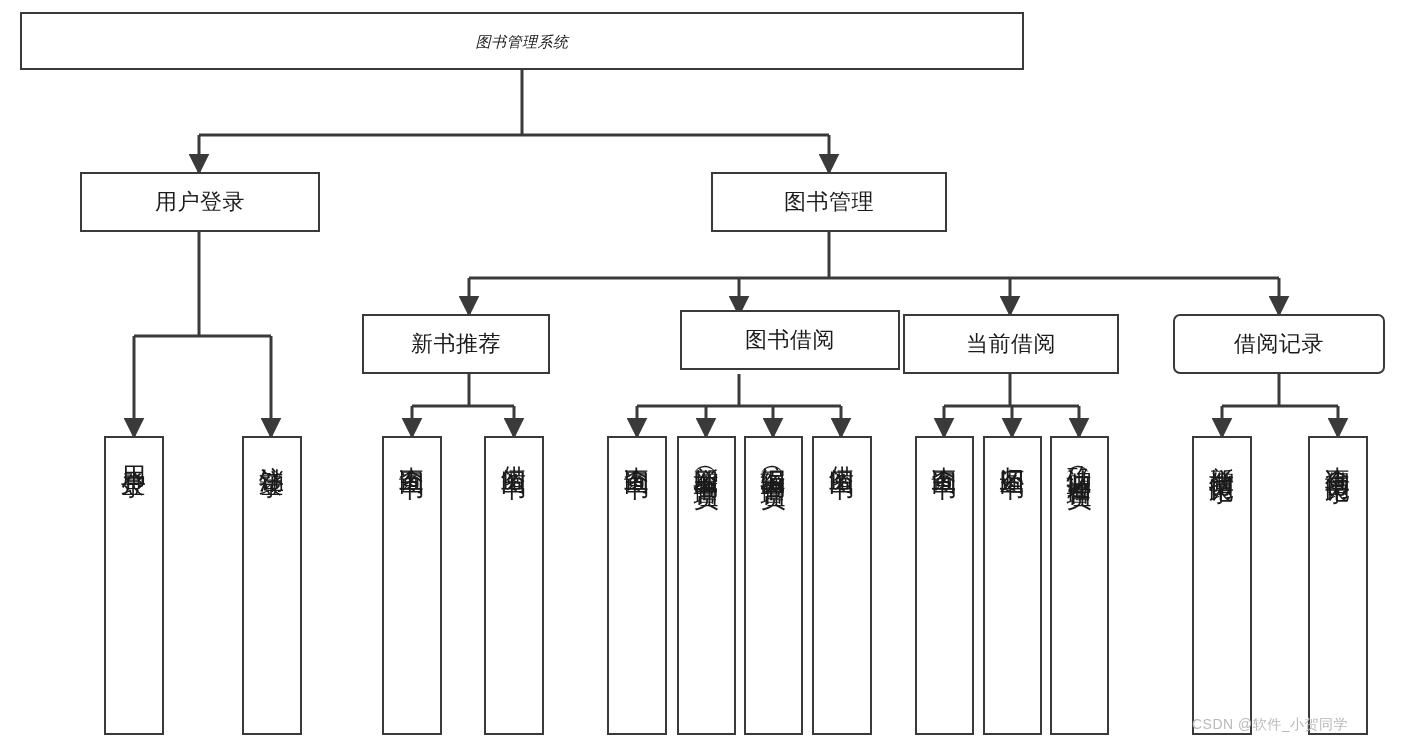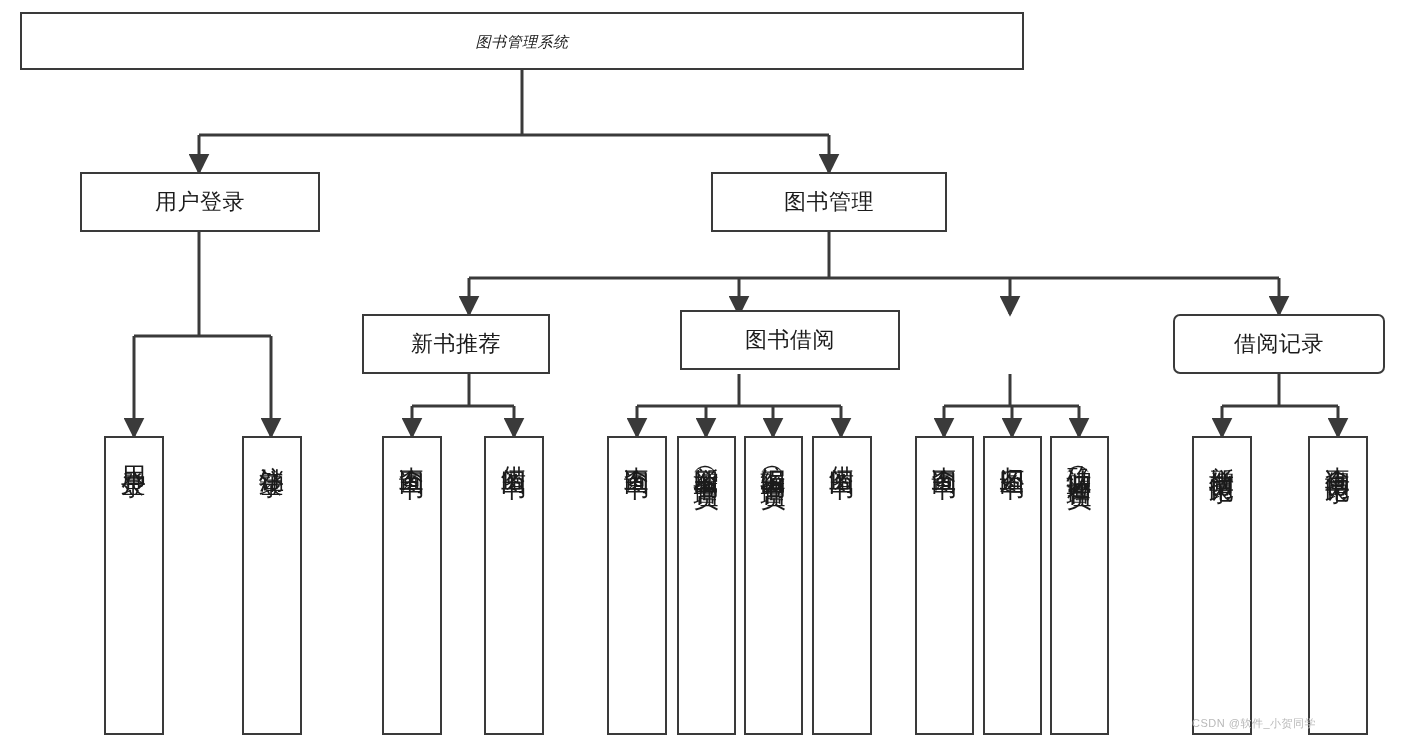--- a/index.html
+++ b/index.html
@@ -60,21 +60,21 @@
     text-orientation: upright;
     font-size: 25px;
     line-height: 1.12;
     letter-spacing: 3px;
     white-space: normal;
     max-height: 285px;
   }
   .watermark {
     position: absolute;
     color: #b9b9b9;
-    font-size: 11px;
+    font-size: 14px;
     white-space: nowrap;
     letter-spacing: 0.5px;
   }
 </style>
 </head>
 <body>
 
 <div id="canvas">
 
   <svg id="edges" viewBox="0 0 1405 747" xmlns="http://www.w3.org/2000/svg">
@@ -141,20 +141,23 @@
   </div>
 
   <div class="node horiz" style="left:362px; top:314px; width:188px; height:60px;">
     <span class="lbl">新书推荐</span>
   </div>
 
   <div class="node horiz" style="left:632px; top:310px; width:220px; height:60px;margin-left:48px;">
     <span class="lbl">图书借阅</span>
   </div>
 
+  <div class="node horiz" style="left:903px; top:314px; width:216px; height:60px;">
+    <span class="lbl">当前借阅</span>
+  </div>
 
   <div class="node horiz" style="left:1173px; top:314px; width:212px; height:60px;border-radius:7px;">
     <span class="lbl">借阅记录</span>
   </div>
 
   <div class="node vert" style="left:104px; top:436px; width:60px; height:299px;">
     <span class="lbl">用户登录</span>
   </div>
 
   <div class="node vert" style="left:242px; top:436px; width:60px; height:299px;">

